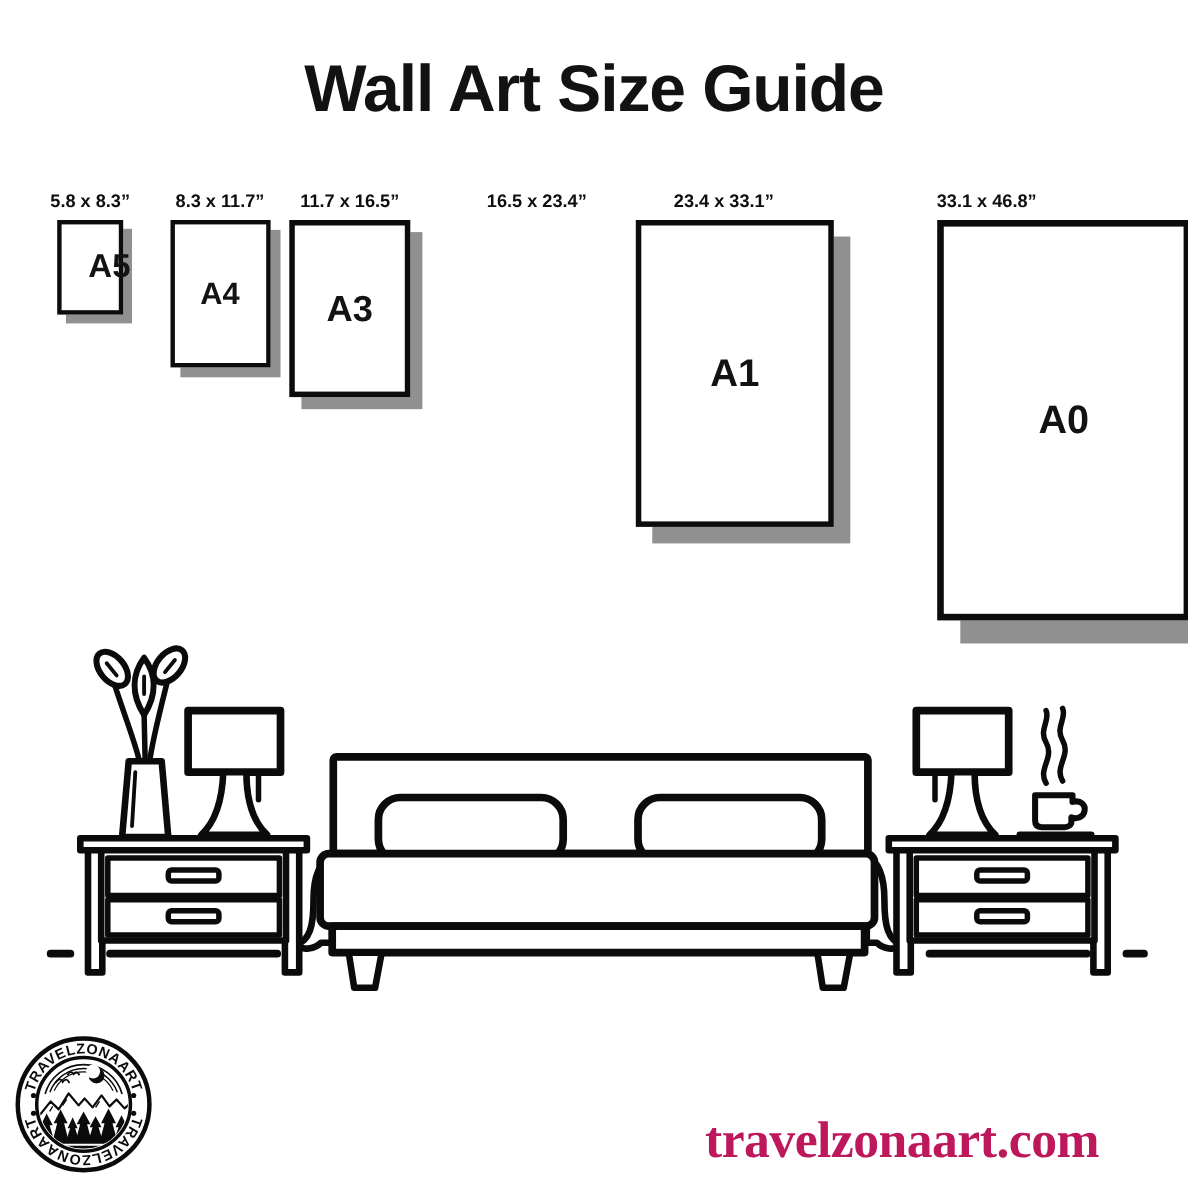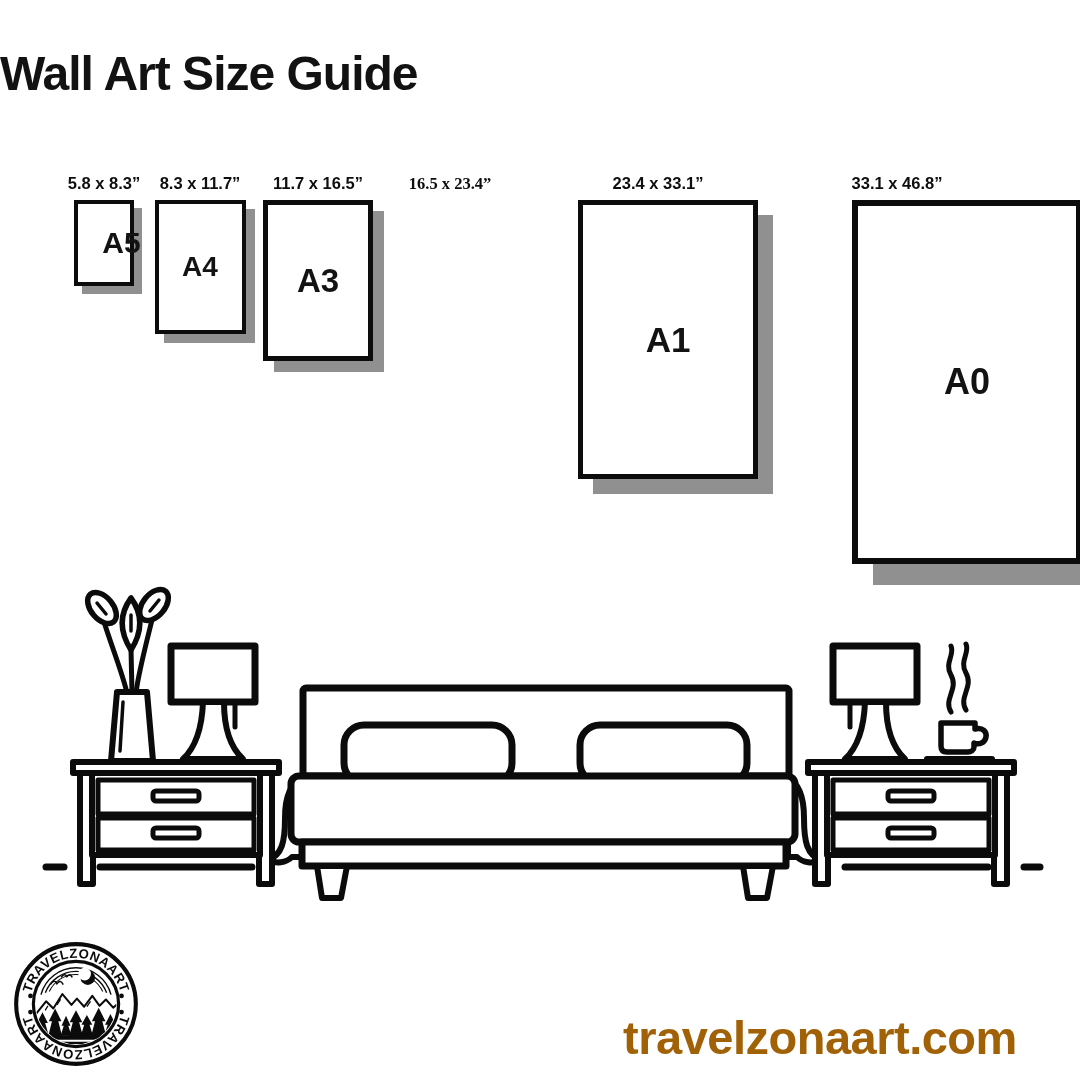--- a/index.html
+++ b/index.html
@@ -1,57 +1,57 @@
 <!DOCTYPE html>
 <html><head>
 <meta charset="utf-8">
 <style>
   html,body{margin:0;padding:0;background:#ffffff;}
   #canvas{position:relative;width:1080px;height:1080px;background:#ffffff;overflow:hidden;
           font-family:"Liberation Sans","DejaVu Sans",sans-serif;color:#0c0c0c;}
-  .title{position:absolute;top:46px;left:0;width:1080px;text-align:left;
-         font-size:48px;font-weight:800;letter-spacing:-1px;color:#121212;white-space:nowrap;}
+  .title{position:absolute;top:46px;left:0;width:1080px;text-align:center;
+         font-size:60px;font-weight:800;letter-spacing:-1px;color:#121212;white-space:nowrap;}
   .size-group{position:absolute;top:174px;text-align:center;}
   .dims{font-size:16.5px;font-weight:700;height:20px;margin-bottom:6px;white-space:nowrap;color:#0e0e0e;}
   .paper{margin:0 auto;background:#ffffff;border:4px solid #0c0c0c;box-sizing:border-box;
          display:flex;align-items:center;justify-content:center;font-weight:700;color:#131313;}
   .website{position:absolute;left:560px;top:1010px;width:520px;text-align:center;
-           font-size:47px;font-weight:800;letter-spacing:-0.5px;color:#a16207;white-space:nowrap;}
+           font-size:47px;font-weight:800;letter-spacing:-0.5px;color:#be185d;white-space:nowrap;font-family:Liberation Serif, serif;}
   .logo{position:absolute;left:8px;top:936px;width:136px;height:136px;}
   .scene{position:absolute;left:0;top:575px;}
 </style>
 </head>
 <body>
 
 <div id="canvas">
 
   <div class="title">Wall Art Size Guide</div>
 
-  <div class="size-group" style="left:34px;width:140px;">
+  <div class="size-group" style="left:12px;width:140px;">
     <div class="dims">5.8 x 8.3”</div>
     <div class="paper" style="width:60px;height:86px;font-size:30px;box-shadow:8px 8px 0 0 #909090;padding-left:35px;">
         <span>A5</span>
       </div>
   </div>
 
   <div class="size-group" style="left:130px;width:140px;">
     <div class="dims">8.3 x 11.7”</div>
     <div class="paper" style="width:91px;height:134px;font-size:28px;box-shadow:9px 9px 0 0 #909090;">
         <span>A4</span>
       </div>
   </div>
 
   <div class="size-group" style="left:248px;width:140px;">
     <div class="dims">11.7 x 16.5”</div>
     <div class="paper" style="width:110px;height:161px;font-size:33px;border-width:5px;box-shadow:11px 11px 0 0 #909090;">
         <span>A3</span>
       </div>
   </div>
 
-  <div class="size-group" style="left:375px;width:150px;font-family:Liberation Serif, serif;">
+  <div class="size-group" style="left:413px;width:150px;">
     <div class="dims">16.5 x 23.4”</div>
   </div>
 
   <div class="size-group" style="left:578px;width:160px;">
     <div class="dims">23.4 x 33.1”</div>
     <div class="paper" style="width:180px;height:279px;font-size:35px;border-width:5px;box-shadow:15px 15px 0 0 #909090;">
         <span>A1</span>
       </div>
   </div>
 

